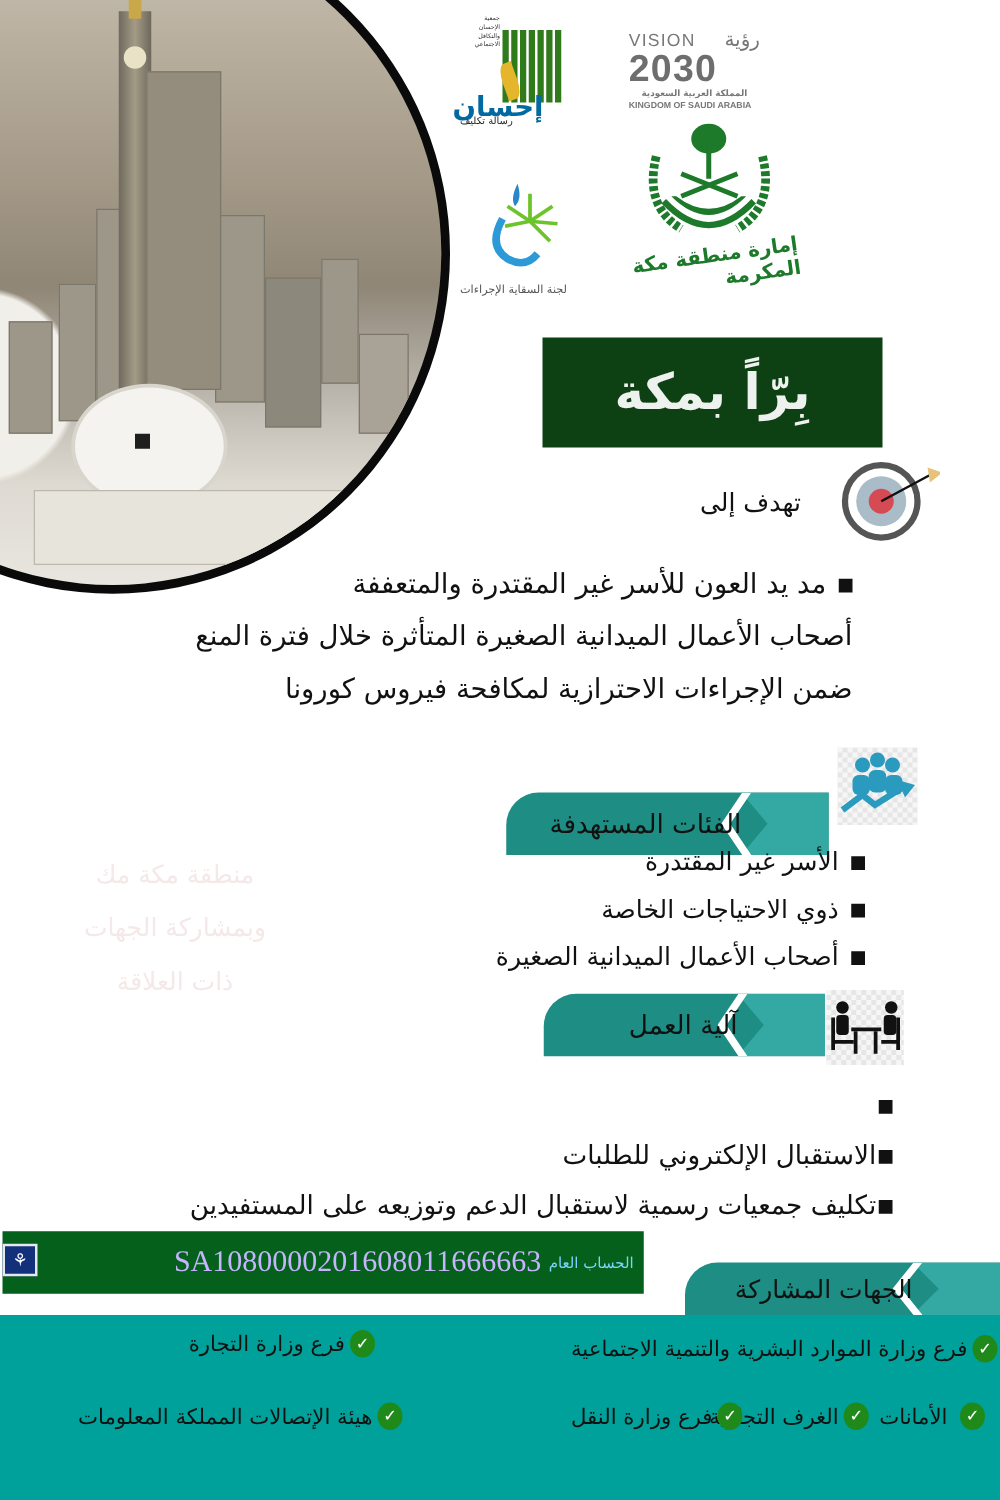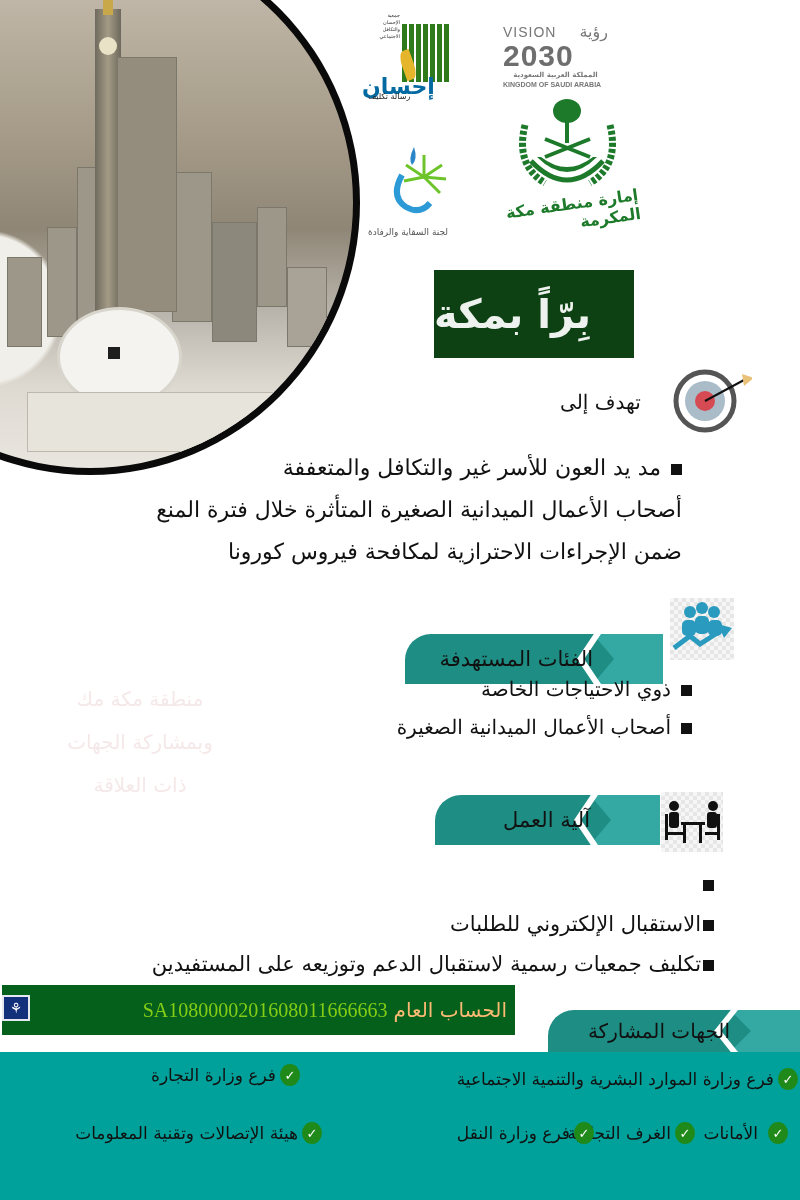--- a/index.html
+++ b/index.html
@@ -27,22 +27,22 @@
   .ehsan-bars { display: flex; gap: 2px; }
   .ehsan-bars span { width: 5px; height: 58px; background: #2f7a1a; display: block; }
   .vision-title { font-family: "Liberation Sans", sans-serif; font-size: 14px; color: #777; letter-spacing: 1px; }
   .vision-num { font-family: "Liberation Sans", sans-serif; font-size: 30px; font-weight: bold; color: #6e6e6e; letter-spacing: 1px; line-height: 30px; }
   .vision-sub { font-family: "Liberation Sans", sans-serif; font-size: 7px; color: #777; line-height: 9px; font-weight: bold; }
   .emblem-text { font-family: "DejaVu Sans", sans-serif; color: #1d7a2a; font-weight: bold; font-size: 16px; transform: rotate(-8deg); }
   .saqaya-text { font-family: "DejaVu Sans", sans-serif; font-size: 9px; color: #555; }
 
   
   .title-banner {
-    position: absolute; left: 434px; top: 270px; width: 200px; height: 88px;
-    background: #0d4012; display: flex; align-items: center; justify-content: flex-start;
+    position: absolute; left: 434px; top: 270px; width: 272px; height: 88px;
+    background: #0d4012; display: flex; align-items: center; justify-content: center;
   }
   .title-banner span { font-family: "DejaVu Sans", sans-serif; font-weight: bold; font-size: 40px; color: #eef2ee; direction: rtl; }
 
   .aims-label { position: absolute; left: 560px; top: 390px; font-size: 20px; direction: rtl; }
 
   
   .goal-block { position: absolute; right: 118px; top: 447px; width: 680px; direction: rtl; text-align: right; }
   .goal-line { font-size: 22px; line-height: 42px; white-space: nowrap; }
   .sq { display: inline-block; width: 11px; height: 11px; background: #111; margin-left: 10px; vertical-align: middle; }
 
@@ -72,22 +72,22 @@
 
   .watermark { position: absolute; left: 30px; top: 678px; width: 220px; text-align: center; color: #f5e8e8; font-family: "DejaVu Sans", sans-serif; font-size: 20px; line-height: 43px; direction: rtl; }
 
   .work-list .list-item { font-size: 21px; line-height: 40px; }
 
   
   .account-bar {
     position: absolute; left: 2px; top: 985px; width: 513px; height: 50px;
     background: #04601a; display: flex; align-items: center; justify-content: flex-end; padding-right: 8px; gap: 6px;
   }
-  .account-label { font-family: "DejaVu Sans", sans-serif; font-size: 20px; color: #fdba74; direction: rtl; }
-  .account-num { font-family: "Liberation Serif", serif; font-size: 20px; color: #84cc16; }
+  .account-label { font-family: "DejaVu Sans", sans-serif; font-size: 12px; color: #7dd3fc; direction: rtl; }
+  .account-num { font-family: "Liberation Serif", serif; font-size: 24px; color: #c4b5fd; }
   .bank-icon {
     position: absolute; left: 0; top: 10px; width: 28px; height: 26px; background: #13307a;
     border: 2px solid #e6e8f0; display: flex; align-items: center; justify-content: center; color: #fff; font-size: 14px;
   }
 
   
   .participants {
     position: absolute; left: 0; top: 1052px; width: 800px; height: 148px; background: #00a19a;
   }
   .part-item { position: absolute; display: flex; align-items: center; gap: 4px; direction: rtl; font-size: 17px; color: #111; white-space: nowrap; }
@@ -166,40 +166,40 @@
     <g stroke="#6cc42a" stroke-width="3">
       <line x1="40" y1="32" x2="40" y2="10"></line>
         <line x1="40" y1="32" x2="58" y2="20"></line>
         <line x1="40" y1="32" x2="62" y2="34"></line>
       <line x1="40" y1="32" x2="56" y2="48"></line>
         <line x1="40" y1="32" x2="22" y2="20"></line>
         <line x1="40" y1="32" x2="20" y2="36"></line>
     </g>
     <path d="M18 30 Q6 52 22 62 Q36 70 46 58" stroke="#2b9ad6" stroke-width="6" fill="none"></path>
   </svg>
-  <div class="saqaya-text" style="position:absolute;left:0;top:82px;direction:rtl;white-space:nowrap;">لجنة السقاية والرفادة</div>
+  <div class="saqaya-text" style="position:absolute;left:0;top:82px;direction:rtl;white-space:nowrap;">لجنة السقاية الإجراءات</div>
 </div>
 
 <div class="title-banner">
   <span>بِرّاً بمكة</span>
 </div>
 
 <div class="abs" style="left:672px;top:368px;width:80px;height:66px;">
   <svg width="80" height="66" viewBox="0 0 80 66">
     <circle cx="33" cy="33" r="29" fill="#fff" stroke="#555" stroke-width="5"></circle>
     <circle cx="33" cy="33" r="20" fill="#a9bcc8"></circle>
     <circle cx="33" cy="33" r="10" fill="#d54a53"></circle>
     <line x1="33" y1="33" x2="72" y2="12" stroke="#111" stroke-width="2"></line>
     <path d="M70 6 L82 10 L72 18 Z" fill="#e9c27a"></path>
   </svg>
 </div>
 <div class="aims-label">تهدف إلى</div>
 
 <div class="goal-block">
-  <div class="goal-line"><span class="sq"></span><span>مد يد العون للأسر غير والتكافل والمتعففة</span></div>
+  <div class="goal-line"><span class="sq"></span><span>مد يد العون للأسر غير المقتدرة والمتعففة</span></div>
   <div class="goal-line" style="margin-right:0;"><span>أصحاب الأعمال الميدانية الصغيرة المتأثرة خلال فترة المنع</span></div>
   <div class="goal-line"><span>ضمن الإجراءات الاحترازية لمكافحة فيروس كورونا</span></div>
 </div>
 
 <div class="icon-box" style="left:670px;top:598px;width:64px;height:62px;">
   <svg width="64" height="62" viewBox="0 0 64 62">
     <g fill="#2a9bbf">
       <circle cx="20" cy="14" r="6"></circle>
         <circle cx="32" cy="10" r="6"></circle>
         <circle cx="44" cy="14" r="6"></circle>
@@ -215,20 +215,21 @@
   <span class="ribbon-label">الفئات المستهدفة</span>
 </div>
 
 <div class="watermark">
   <div>منطقة مكة مك</div>
   <div>وبمشاركة الجهات</div>
   <div>ذات العلاقة</div>
 </div>
 
 <div class="list" style="right:108px;top:670px;">
+  <div class="list-item"><span class="sq"></span><span>الأسر غير المقتدرة</span></div>
   <div class="list-item"><span class="sq"></span><span>ذوي الاحتياجات الخاصة</span></div>
   <div class="list-item"><span class="sq"></span><span>أصحاب الأعمال الميدانية الصغيرة</span></div>
 </div>
 
 <div class="icon-box" style="left:661px;top:792px;width:62px;height:60px;">
   <svg width="62" height="60" viewBox="0 0 62 60">
     <g fill="#111">
       <circle cx="13" cy="14" r="5"></circle>
         <rect x="8" y="20" width="10" height="16" rx="3"></rect>
       <rect x="4" y="22" width="3" height="26"></rect>
@@ -279,15 +280,15 @@
   <div class="part-item" style="right:105px;top:70px;">
     <span class="check">✓</span>
     <span>الغرف التجارية</span>
   </div>
   <div class="part-item" style="right:206px;top:70px;">
     <span class="check">✓</span>
     <span>فرع وزارة النقل</span>
   </div>
   <div class="part-item" style="right:478px;top:70px;">
     <span class="check">✓</span>
-    <span>هيئة الإتصالات وتقنية المعلومات</span>
+    <span>هيئة الإتصالات المملكة المعلومات</span>
   </div>
 </div>
 
 </body></html>

